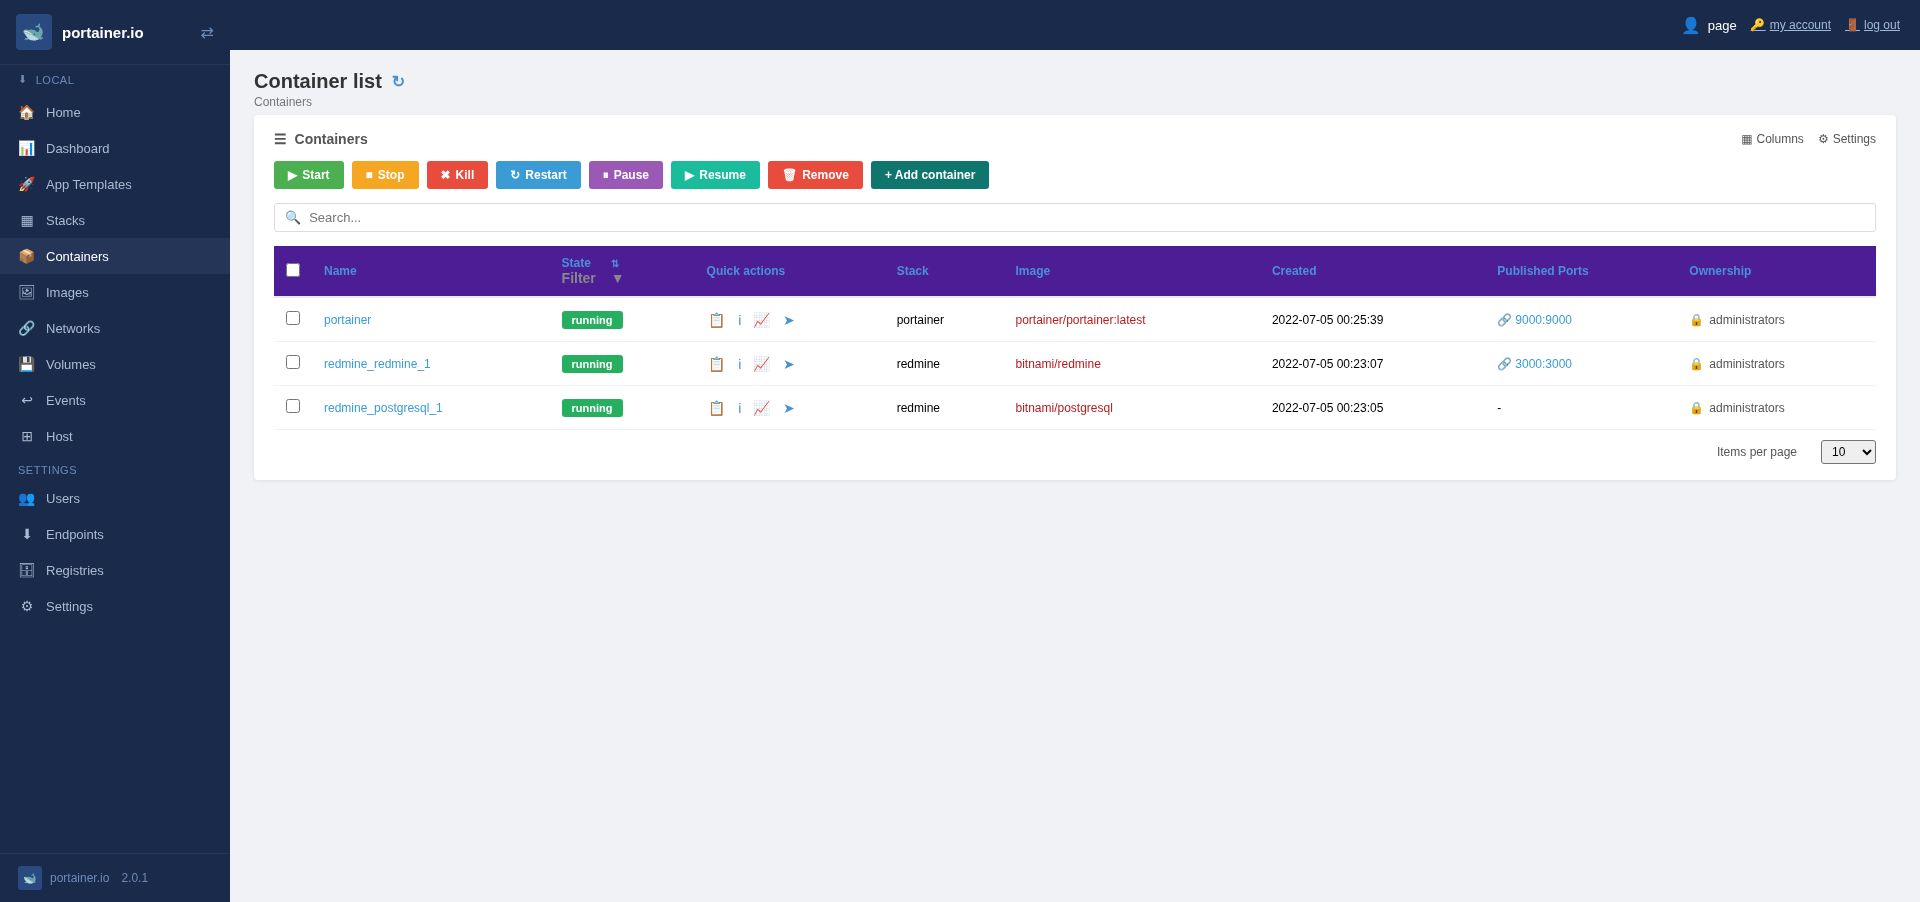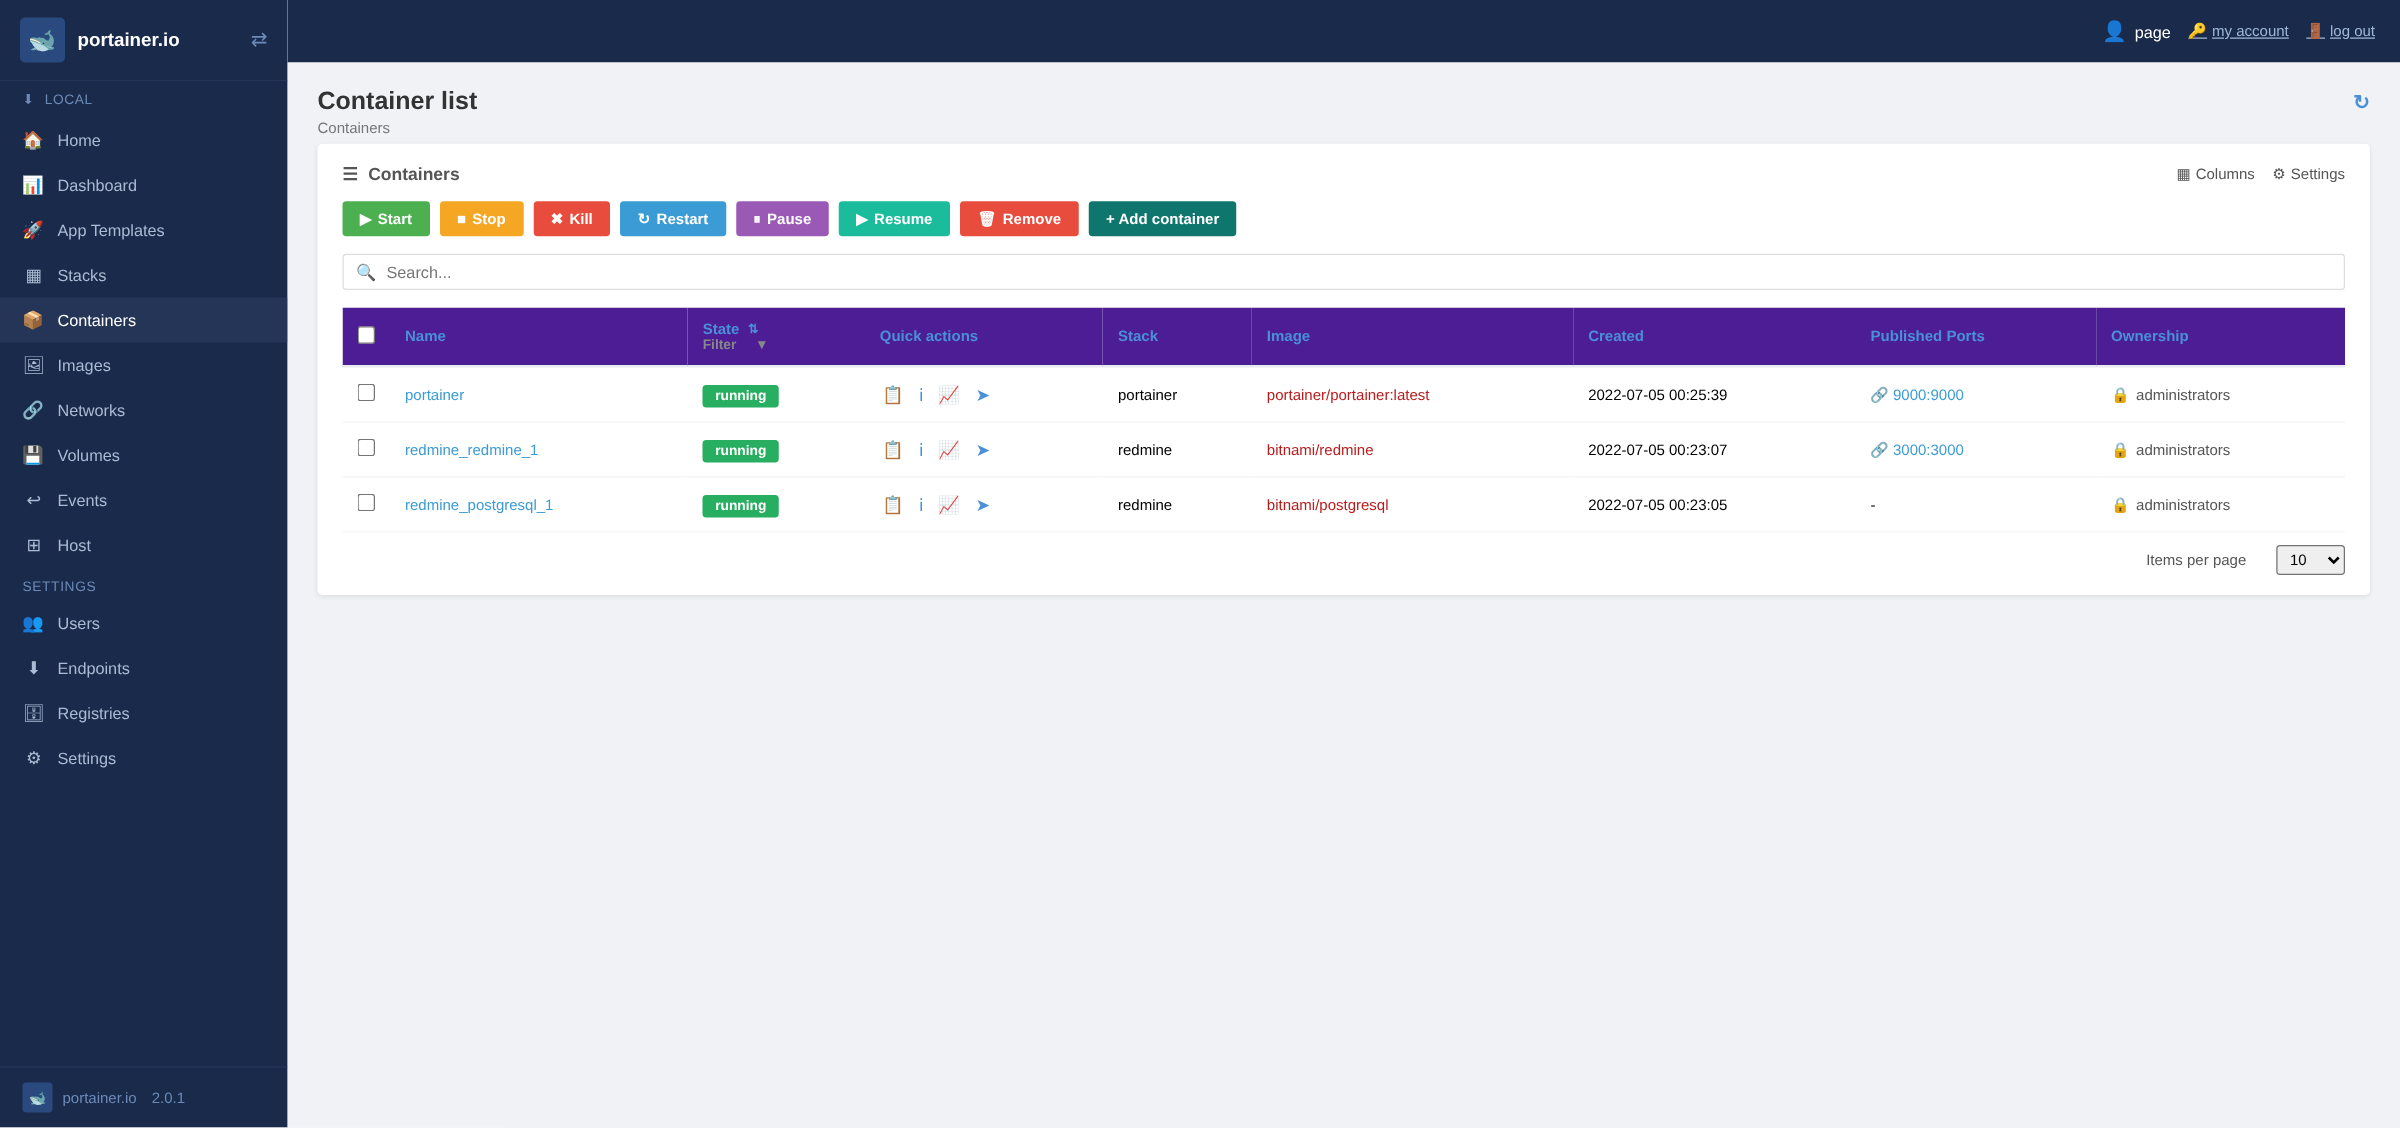--- a/index.html
+++ b/index.html
@@ -78,21 +78,21 @@
     .topbar-user .user-icon { font-size: 16px; }
     .topbar-links { display: flex; gap: 14px; }
     .topbar-link { color: #a0b8d8; font-size: 12px; text-decoration: underline; cursor: pointer; display: flex; align-items: center; gap: 4px; }
 
     .content {
       flex: 1; overflow-y: auto; padding: 20px 24px; background: #f0f2f5;
     }
     .page-header { margin-bottom: 6px; }
     .page-title {
       font-size: 20px; font-weight: bold; color: #333;
-      display: flex; align-items: center; gap: 22px; justify-content: space-between;
+      display: flex; align-items: center; gap: 10px;
     }
     .page-title .refresh-icon { color: #4a90d9; cursor: pointer; font-size: 16px; }
     .page-subtitle { color: #777; font-size: 12px; margin-top: 2px; }
 
     .card {
       background: white; border-radius: 4px;
       box-shadow: 0 1px 4px rgba(0,0,0,0.08);
       padding: 16px 20px;
     }
     .card-header {
@@ -153,22 +153,22 @@
     .qa-icon {
       color: #4a90d9; cursor: pointer; font-size: 14px; padding: 2px;
     }
 
     .port-link { color: #3b9bd4; text-decoration: none; cursor: pointer; display: flex; align-items: center; gap: 3px; }
 
     .ownership-cell { display: flex; align-items: center; gap: 5px; color: #555; }
     .ownership-icon { color: #888; }
 
     
-    .state-header { display: flex; align-items: center; gap: 7px; }
-    .filter-sub { display: flex; align-items: flex-end; gap: 15px; color: #888; font-size: 11px; cursor: pointer; }
+    .state-header { display: flex; align-items: center; gap: 20px; }
+    .filter-sub { display: flex; align-items: flex-end; gap: 15px; color: #888; font-size: 14px; cursor: pointer; }
 
     
     .pagination-row {
       display: flex; align-items: center; justify-content: flex-end;
       padding: 10px 0 0; gap: 24px; font-size: 12px; color: #555;
     }
     .pagination-row select {
       border: 1px solid #737373; border-radius: 3px; padding: 3px 6px; font-size: 12px;
     }
 

